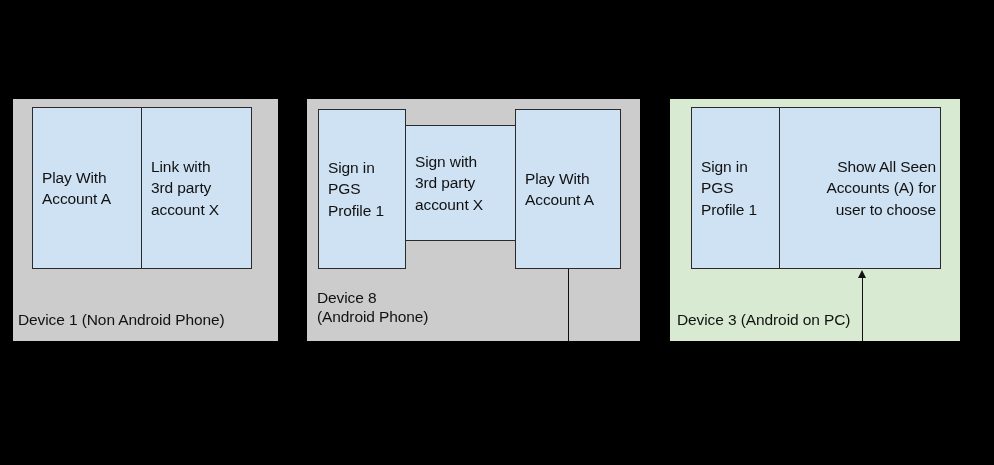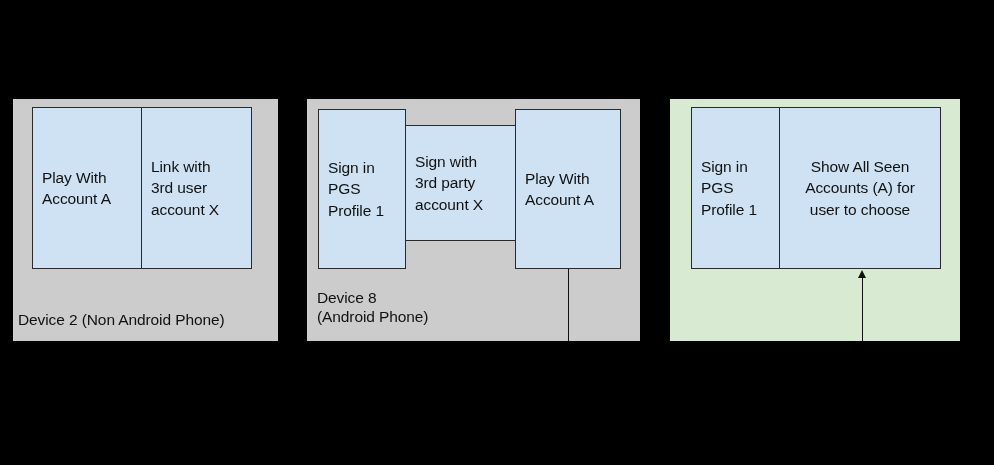--- a/index.html
+++ b/index.html
@@ -47,21 +47,21 @@
     white-space: pre-line;
     width: 100%;
     letter-spacing: -0.1px;
   }
   .align-left .step-text {
     text-align: left;
     padding-left: 9px;
     padding-right: 4px;
   }
   .align-center .step-text {
-    text-align: center;
+    text-align: right;
     padding-left: 4px;
     padding-right: 4px;
   }
   .connector {
     position: absolute;
     background: #111111;
     width: 1.4px;
   }
   .arrowhead {
     position: absolute;
@@ -80,25 +80,25 @@
   <div class="device-panel" style="left:13px; top:75px; width:265px; height:242px; background:#cccccc;">
   </div>
 
   <div class="step-box align-left" style="left:32px; top:83px; width:110px; height:162px;">
     <span class="step-text">Play With
 Account A</span>
   </div>
 
   <div class="step-box align-left" style="left:141px; top:83px; width:111px; height:162px;">
     <span class="step-text">Link with
-3rd user
+3rd party
 account X</span>
   </div>
 
-  <div class="device-label" style="left:18px; top:286px; width:250px;">Device 2 (Non Android Phone)</div>
+  <div class="device-label" style="left:18px; top:286px; width:250px;">Device 1 (Non Android Phone)</div>
 
   <div class="device-panel" style="left:307px; top:75px; width:333px; height:242px; background:#cccccc;">
   </div>
 
   <div class="step-box align-left" style="left:318px; top:85px; width:88px; height:160px;">
     <span class="step-text">Sign in
 PGS
 Profile 1</span>
   </div>
 
@@ -129,14 +129,15 @@
 
   <div class="step-box align-center" style="left:779px; top:83px; width:162px; height:162px;">
     <span class="step-text">Show All Seen
 Accounts (A) for
 user to choose</span>
   </div>
 
   <div class="arrowhead" style="left:858px; top:246px;"></div>
   <div class="connector" style="left:862px; top:252px; height:65px;"></div>
 
+  <div class="device-label" style="left:677px; top:286px; width:260px;">Device 3 (Android on PC)</div>
 
 </div>
 
 </body></html>

